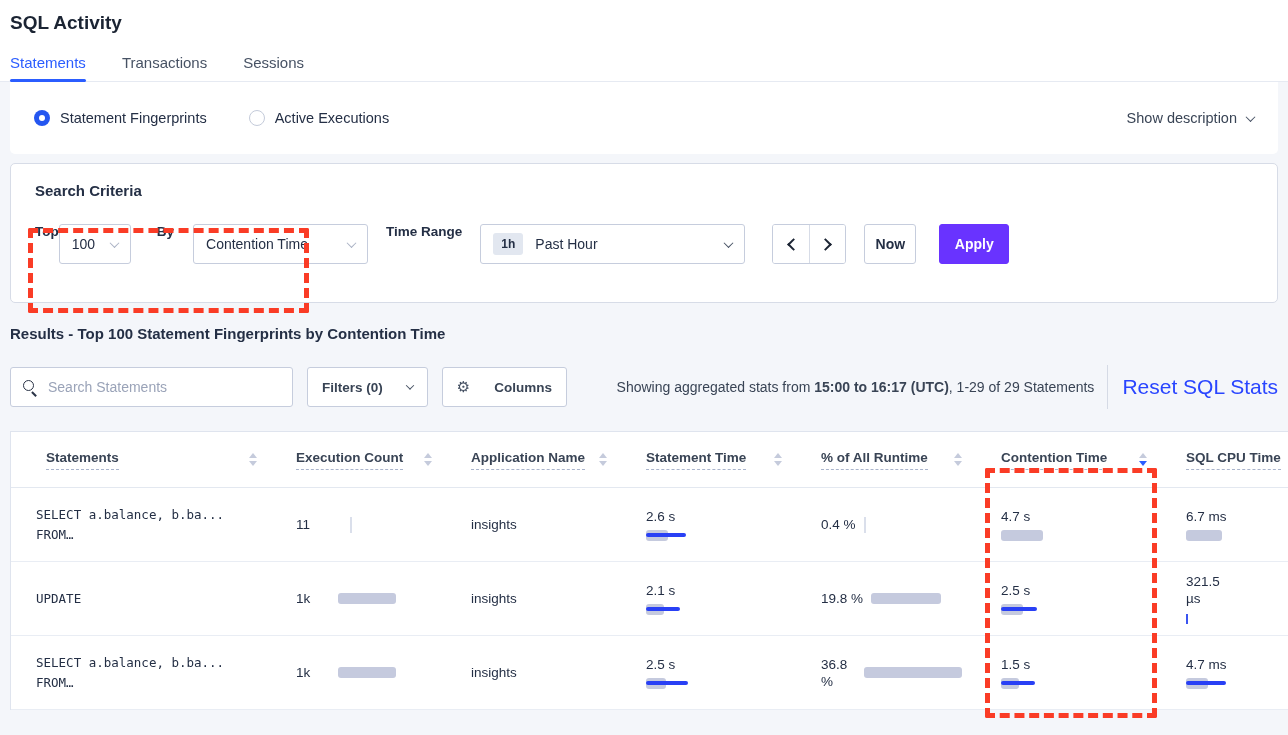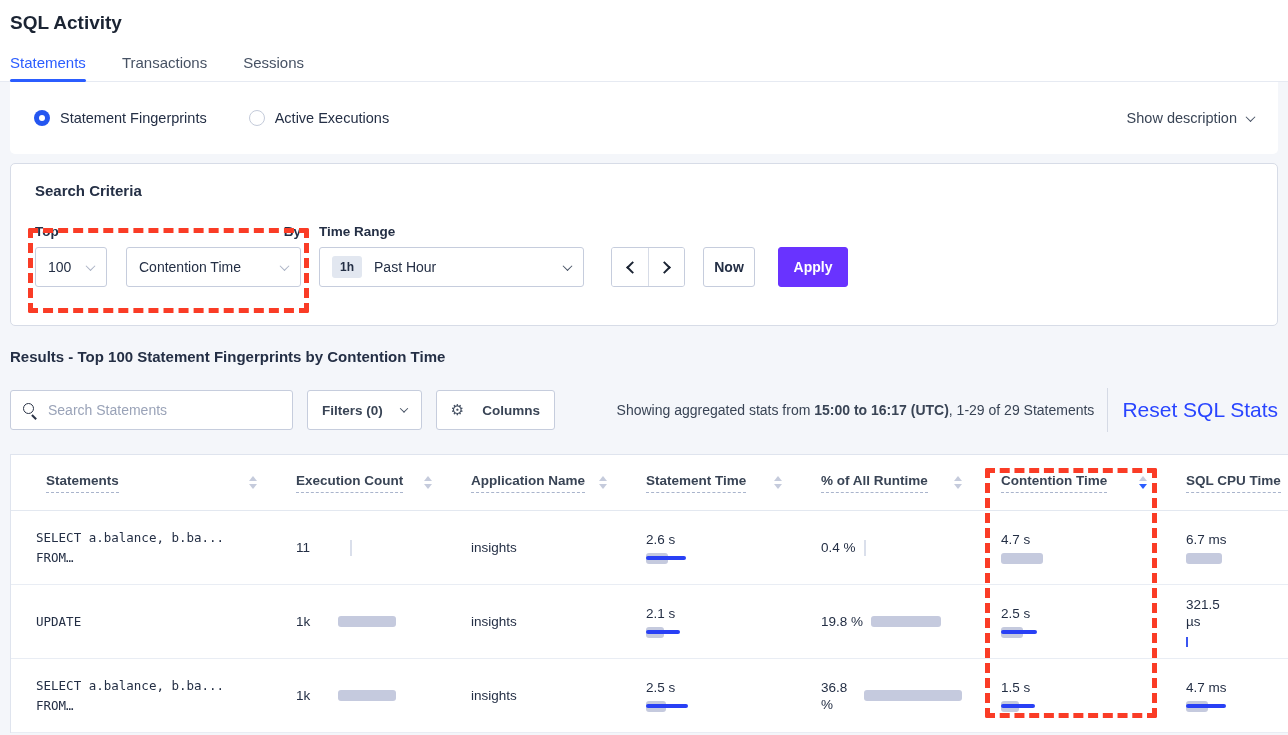--- a/index.html
+++ b/index.html
@@ -31,21 +31,21 @@
   .chev.light { border-color:#aab2c4; }
   .chev-left, .chev-right { display:inline-block; width:9px; height:9px; border-right:2.4px solid #1b2433; border-bottom:2.4px solid #1b2433; }
   .chev-left  { transform:rotate(135deg); margin-left:4px; }
   .chev-right { transform:rotate(-45deg); margin-right:4px; }
 
   
   .criteria-card { background:#fff; border:1px solid #d7dce7; border-radius:5px; margin:9px 10px 0 10px;
                    padding:18px 24px 38px 24px; position:relative; }
   .criteria-title { font-size:15px; font-weight:700; color:#242f45; height:20px; margin-bottom:22px; }
   .criteria-row { display:flex; align-items:flex-end; }
-  .field { display:flex; flex-direction:column; }
+  .field { display:flex; flex-direction:row; }
   .field-label { font-size:13.5px; font-weight:700; color:#242f45; height:17px; margin-bottom:6px; }
   .select { height:40px; border:1px solid #c6cddd; border-radius:3px; background:#fff; display:flex; align-items:center;
             padding:0 12px; font-size:14px; color:#242f45; cursor:pointer; }
   .select .chev { margin-left:auto; }
   .w-top { width:72px; }
   .w-by { width:175px; margin-left:19px; }
   .w-range { width:265px; margin-left:18px; }
   .range-badge { background:#e2e7f0; border-radius:3px; font-size:12px; font-weight:700; color:#242f45; padding:4px 8px; margin-right:12px; }
   .btn-group { display:flex; margin-left:27px; border:1px solid #c6cddd; border-radius:3px; overflow:hidden; height:40px; }
   .nav-btn { width:36px; height:38px; background:#fff; display:flex; align-items:center; justify-content:center; cursor:pointer; }
@@ -59,21 +59,21 @@
   .results-heading { font-size:15px; font-weight:700; color:#242f45; margin:22px 10px 0 10px; height:18px; }
   .toolbar { display:flex; align-items:center; margin:24px 10px 0 10px; height:40px; }
   .search-box { width:283px; height:40px; border:1px solid #c6cddd; border-radius:3px; background:#fff;
                 display:flex; align-items:center; padding:0 12px; gap:10px; }
   .mag { position:relative; width:15px; height:15px; flex:none; }
   .mag::before { content:''; position:absolute; left:0; top:0; width:9px; height:9px; border:1.6px solid #2a3346; border-radius:50%; }
   .mag::after { content:''; position:absolute; left:9px; top:11px; width:6px; height:1.8px; background:#2a3346; transform:rotate(45deg); transform-origin:left center; }
   .search-box input { border:none; outline:none; font-size:14px; color:#242f45; width:100%; font-family:"Liberation Sans",sans-serif; }
   .search-box input::placeholder { color:#9aa3b8; }
   .toolbar-btn { height:40px; border:1px solid #c6cddd; border-radius:3px; background:#fff; display:flex; align-items:center;
-                 gap:18px; padding:0 14px; font-size:13.5px; font-weight:700; color:#394455; margin-left:14px; cursor:pointer; }
+                 gap:24px; padding:0 14px; font-size:13.5px; font-weight:700; color:#394455; margin-left:14px; cursor:pointer; }
   .gear { font-family:"DejaVu Sans", sans-serif; font-size:15px; font-weight:400; color:#475264; line-height:1; }
   .toolbar-right { margin-left:auto; display:flex; align-items:center; }
   .stats-text { font-size:14px; color:#394455; }
   .stats-text b { font-weight:700; }
   .v-divider { width:1px; height:44px; background:#d5dae5; margin:0 14px 0 13px; }
   .reset-link { font-size:21px; color:#2945ff; cursor:pointer; white-space:nowrap; }
 
   
   .table-card { background:#fff; border:1px solid #dfe4ee; border-bottom:none; margin:24px 0 0 10px; width:1340px; }
   .thead { display:flex; height:56px; align-items:center; border-bottom:1px solid #e3e8f0; }
@@ -147,21 +147,21 @@
     <div class="criteria-title">Search Criteria</div>
     <div class="criteria-row">
       <div class="field">
         <div class="field-label">Top</div>
         <div class="select w-top">
           <span>100</span>
           <span class="chev light"></span>
         </div>
       </div>
       <div class="field">
-        <div class="field-label" style="margin-left:19px;text-align:right;">By</div>
+        <div class="field-label" style="margin-left:26px;text-align:right;">By</div>
         <div class="select w-by">
           <span>Contention Time</span>
           <span class="chev light"></span>
         </div>
       </div>
       <div class="field">
         <div class="field-label" style="margin-left:18px;">Time Range</div>
         <div class="select w-range">
           <span class="range-badge">1h</span>
           <span>Past Hour</span>

